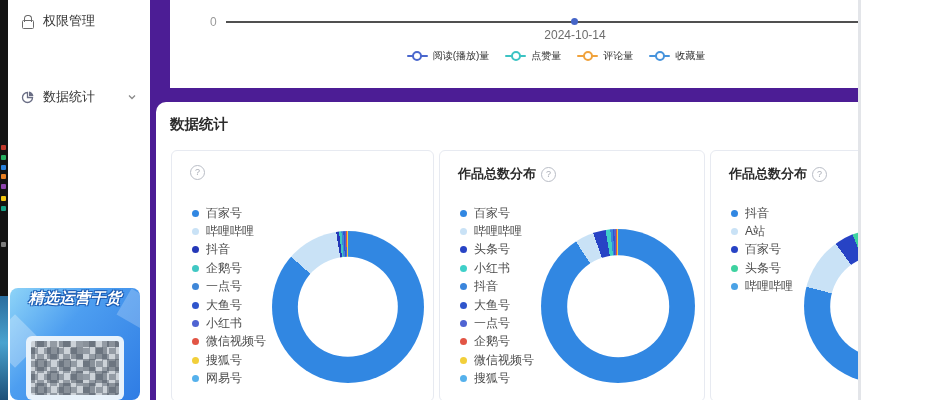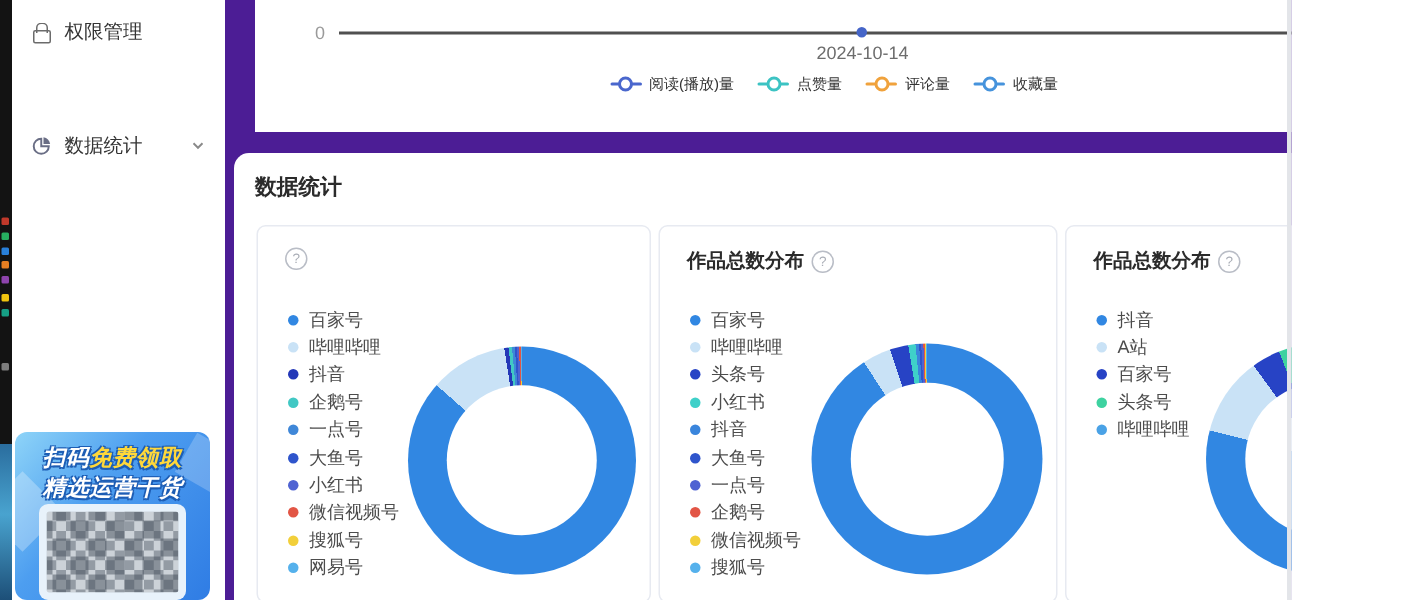--- a/index.html
+++ b/index.html
@@ -108,21 +108,20 @@
       </span>
       <span>数据统计</span>
       <span class="chev">
         <svg width="10" height="10" viewBox="0 0 10 10">
             <path d="M2 3.5 L5 6.5 L8 3.5" stroke="#8a8a8a" fill="none" stroke-width="1.3"></path>
           </svg>
       </span>
     </div>
 
     <div class="promo">
-      <div class="promo-l1"><span>扫码</span><span class="hl">免费领取</span></div>
       <div class="promo-l2">精选运营干货</div>
       <div class="qr-card">
         <div class="qr-mosaic"></div>
       </div>
     </div>
   </aside>
 
   <main>
     <section class="trend-card">
       <span class="ytick">0</span>

